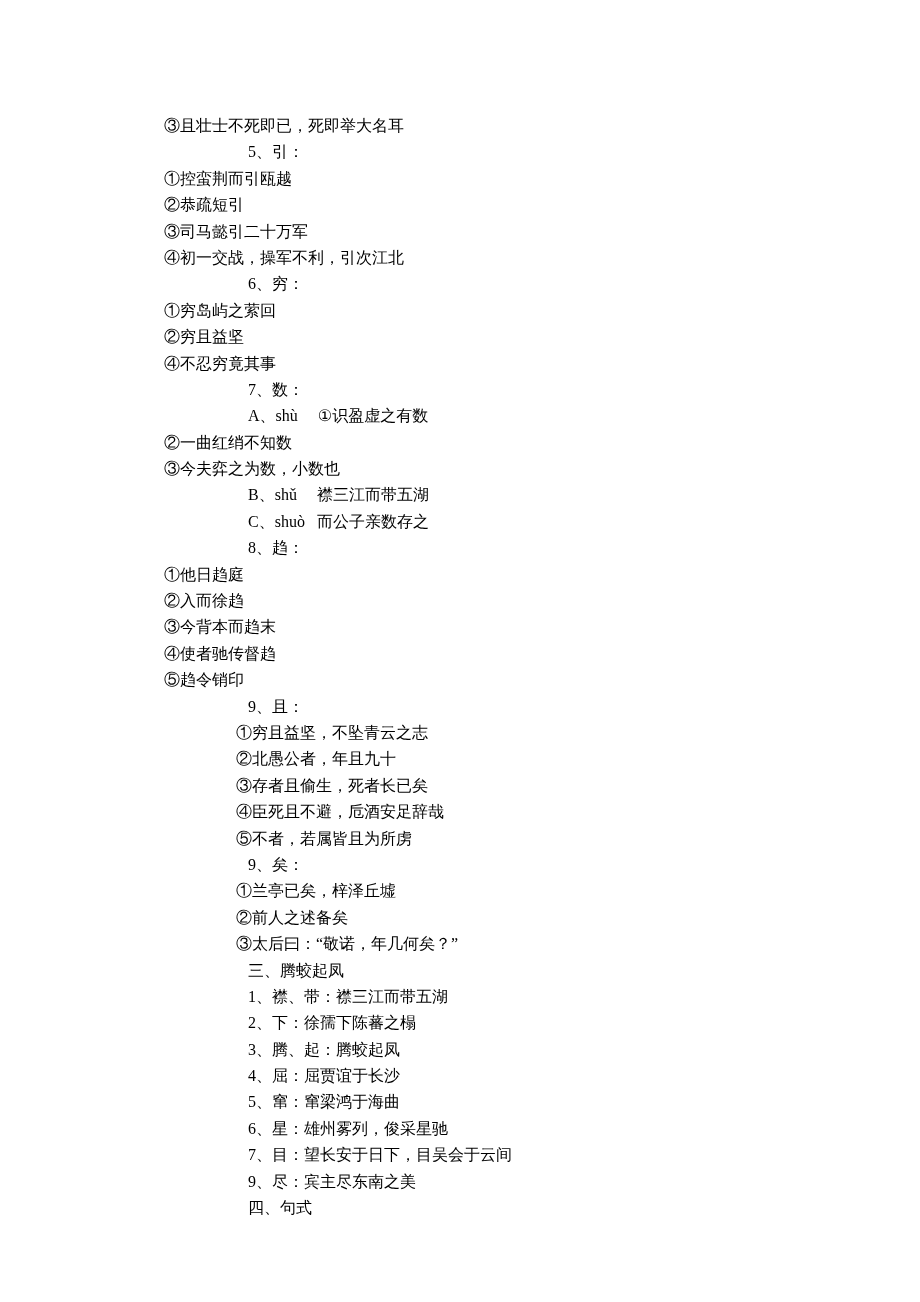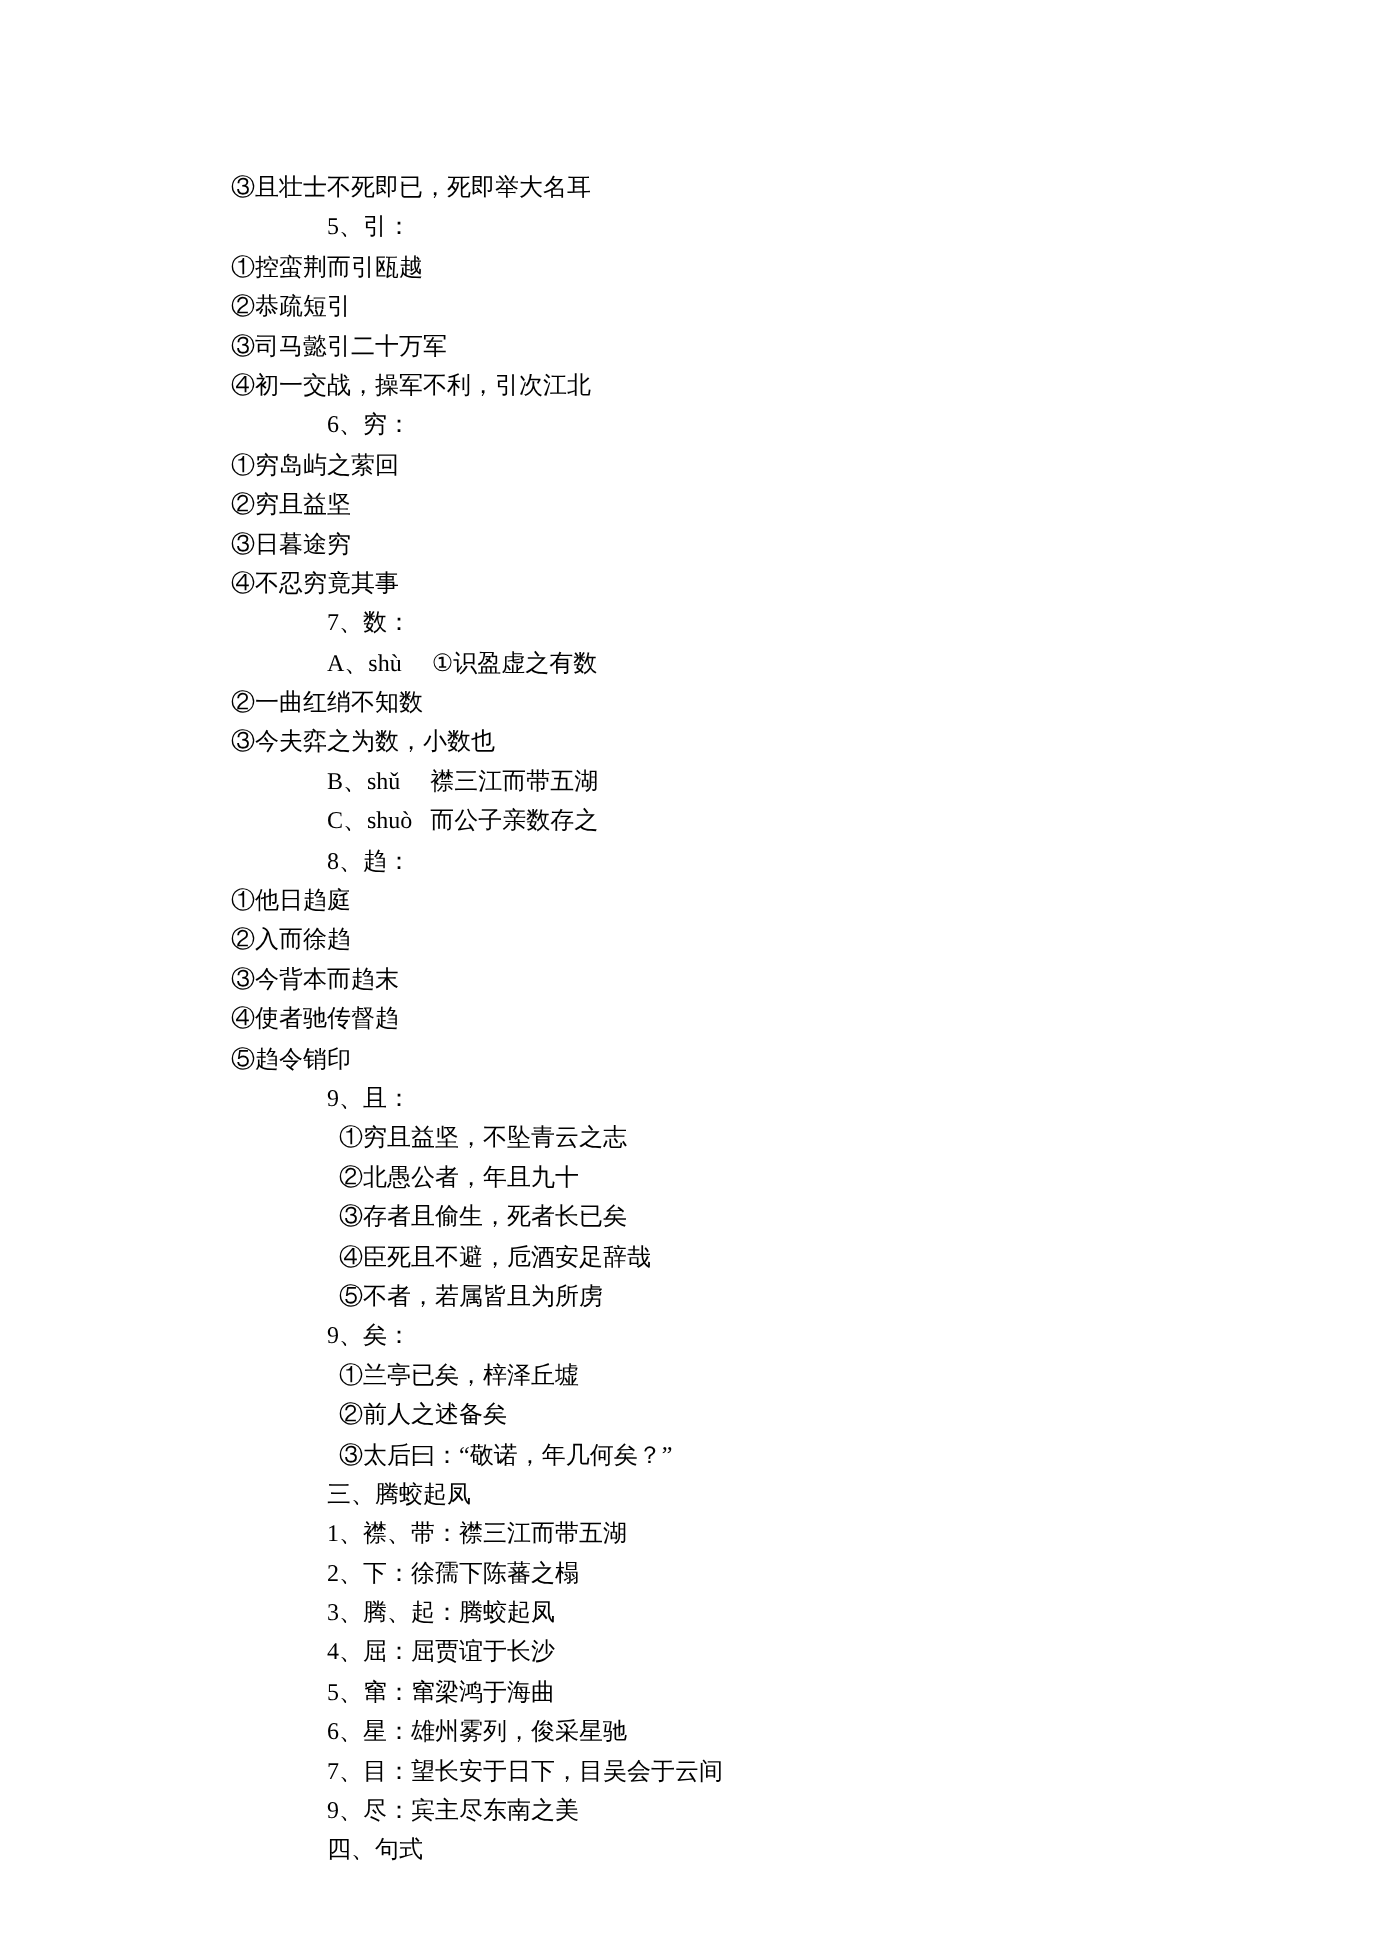--- a/index.html
+++ b/index.html
@@ -7,49 +7,49 @@
     margin: 0;
     padding: 0;
     font-family: "SimSun", "宋体", serif;
     font-size: 16px;
     color: #000;
     line-height: 1.65;
   }
   .page {
     width: 809px;
     min-height: 1302px;
-    padding: 113px 0 0 6px;
+    padding: 113px 0 0 16px;
     box-sizing: border-box;
   }
   .line {
     white-space: pre;
     padding-left: 148px;
   }
   .line.indent1 {
     padding-left: 212px;
+    margin-left: 20px;
   }
   .line.indent2 {
     padding-left: 180px;
     margin-left: 40px;
   }
 </style>
 </head>
 <body>
 
 <div class="page" id="page-root">
     <div class="line">③且壮士不死即已，死即举大名耳</div>
     <div class="line indent1">5、引：</div>
     <div class="line">①控蛮荆而引瓯越</div>
     <div class="line">②恭疏短引</div>
     <div class="line">③司马懿引二十万军</div>
     <div class="line">④初一交战，操军不利，引次江北</div>
     <div class="line indent1">6、穷：</div>
     <div class="line">①穷岛屿之萦回</div>
     <div class="line">②穷且益坚</div>
-    <div class="line">③日暮途穷</div>
     <div class="line">④不忍穷竟其事</div>
     <div class="line indent1">7、数：</div>
     <div class="line indent1">A、shù     ①识盈虚之有数</div>
     <div class="line">②一曲红绡不知数</div>
     <div class="line">③今夫弈之为数，小数也</div>
     <div class="line indent1">B、shǔ     襟三江而带五湖</div>
     <div class="line indent1">C、shuò   而公子亲数存之</div>
     <div class="line indent1">8、趋：</div>
     <div class="line">①他日趋庭</div>
     <div class="line">②入而徐趋</div>

